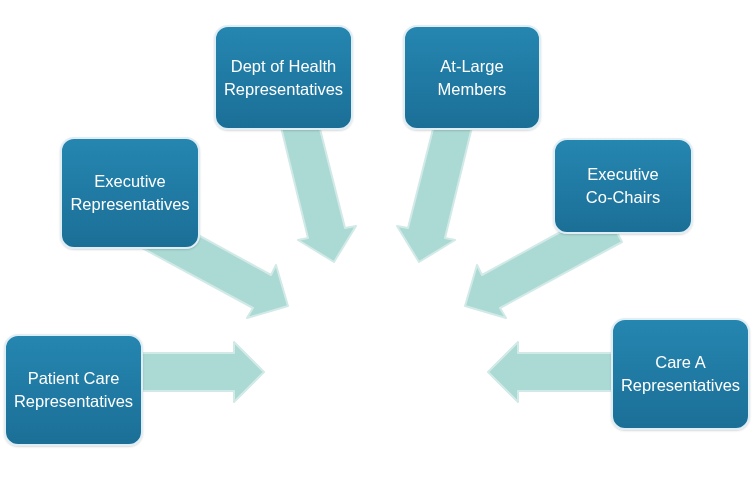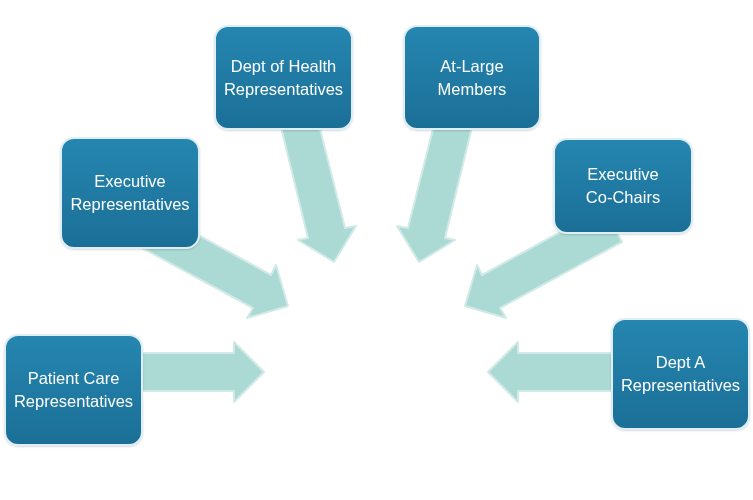--- a/index.html
+++ b/index.html
@@ -121,18 +121,18 @@
     <div class="node-label">Executive
 Co-Chairs</div>
   </div>
 
   <div class="node-box pos-patient">
     <div class="node-label">Patient Care
 Representatives</div>
   </div>
 
   <div class="node-box pos-parta">
-    <div class="node-label">Dept A
+    <div class="node-label">Care A
 Representatives</div>
   </div>
 
 
 </div>
 
 </body></html>

